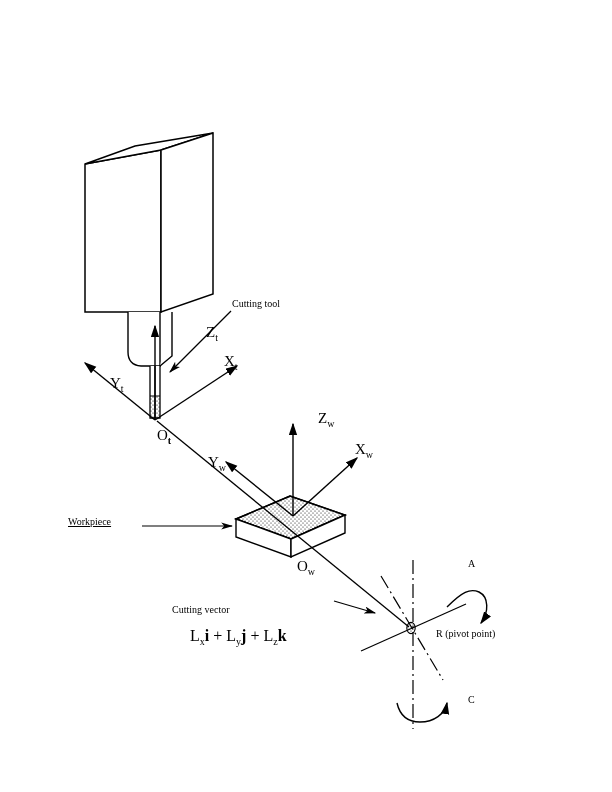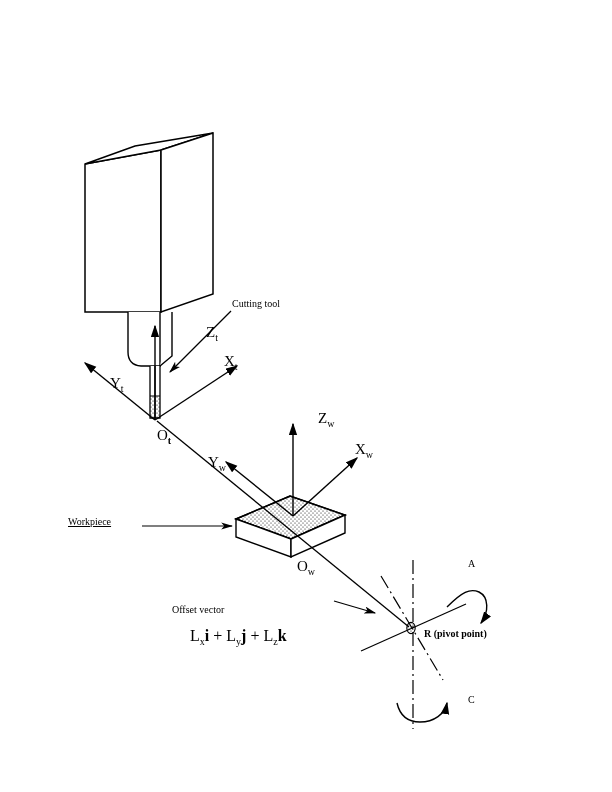--- a/index.html
+++ b/index.html
@@ -53,21 +53,21 @@
   #label-Ot { left: 157px; top: 428px; text-align: right; }
   #label-Zw { left: 289px; top: 411px; margin-left: 29px; }
   #label-Xw { left: 355px; top: 442px; text-align: right; }
   #label-Yw { left: 208px; top: 455px; font-family: Liberation Serif, serif; }
   #label-Ow { left: 297px; top: 511px; margin-top: 48px; }
   #label-workpiece { left: 68px; top: 517px; text-decoration: underline; }
   #label-offset-vector { left: 172px; top: 605px; }
   #label-offset-formula { left: 190px; top: 628px; font-size: 16px; }
   #label-A { left: 468px; top: 559px; }
   #label-C { left: 468px; top: 695px; }
-  #label-R { left: 424px; top: 629px; font-weight: bold; }
+  #label-R { left: 436px; top: 629px; }
 </style>
 </head>
 <body>
 
 <div id="page">
 
   <svg id="figure-svg" viewBox="0 0 612 792" xmlns="http://www.w3.org/2000/svg">
     <defs>
       <pattern id="hatchDots" width="4" height="4" patternUnits="userSpaceOnUse">
         <circle cx="1" cy="1" r="0.55" fill="#000000"></circle>
@@ -189,21 +189,21 @@
   <div class="lbl axis-lbl" id="label-Zw"><span>Z</span><span class="sub">w</span></div>
 
   <div class="lbl axis-lbl" id="label-Xw"><span>X</span><span class="sub">w</span></div>
 
   <div class="lbl axis-lbl" id="label-Yw"><span>Y</span><span class="sub">w</span></div>
 
   <div class="lbl axis-lbl" id="label-Ow"><span>O</span><span class="sub">w</span></div>
 
   <div class="lbl" id="label-workpiece">Workpiece</div>
 
-  <div class="lbl" id="label-offset-vector">Offset vector</div>
+  <div class="lbl" id="label-offset-vector">Cutting vector</div>
 
   <div class="lbl" id="label-offset-formula"><span>L</span><span class="sub">x</span><span class="bold">i</span>
     <span>+</span>
     <span>L</span><span class="sub">y</span><span class="bold">j</span>
     <span>+</span>
     <span>L</span><span class="sub">z</span><span class="bold">k</span></div>
 
   <div class="lbl" id="label-A">A</div>
 
   <div class="lbl" id="label-C">C</div>

